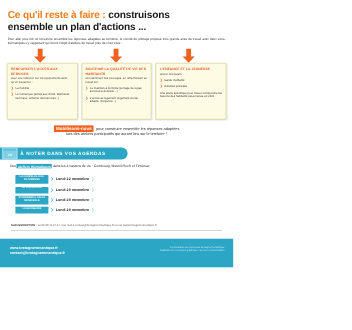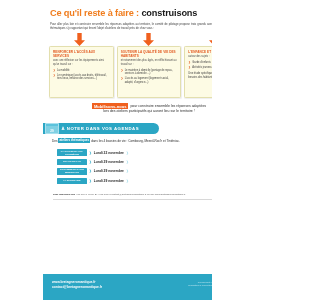--- a/index.html
+++ b/index.html
@@ -3,21 +3,21 @@
 <meta charset="utf-8">
 <style>
   html,body{margin:0;padding:0;}
   body{
     width:212px;height:300px;
     background:#ffffff;
     font-family:"Liberation Sans",sans-serif;
     overflow:hidden;
     position:relative;
   }
-  .page{width:212px;height:300px;position:relative;box-sizing:border-box;margin-left:43px;}
+  .page{width:212px;height:243px;position:relative;box-sizing:border-box;}
 
   
   .title-wrap{padding:8px 7px 0 7px;}
   .title{
     font-size:9.2px;font-weight:bold;line-height:10.5px;
     letter-spacing:-0.15px;margin:0;
   }
   .t-orange{color:#f07d1e;}
   .t-dark{color:#1a1a1a;}
 
@@ -178,20 +178,21 @@
 </head>
 <body>
 
 <div class="page">
 
   <div class="title-wrap">
     <div class="title">
       <span class="t-orange">Ce qu'il reste à faire :</span>
       <span class="t-dark">construisons</span>
       <br>
+      <span class="t-dark">ensemble un plan d'actions ...</span>
     </div>
   </div>
 
   <p class="intro">Pour aller plus loin et construire ensemble les réponses adaptées au territoire, le comité de pilotage propose trois grands axes de travail avec deux sous-thématiques s'y rapportant qui feront l'objet d'ateliers de travail près de chez vous :</p>
 
   <div class="arrows">
     <div class="arrow a1">
       <svg viewBox="0 0 13 13" width="13" height="13">
         <path d="M4.3 0 H8.7 V7.3 H12 L6.5 13 L1 7.3 H4.3 Z" fill="#f0601e"></path>
       </svg>

